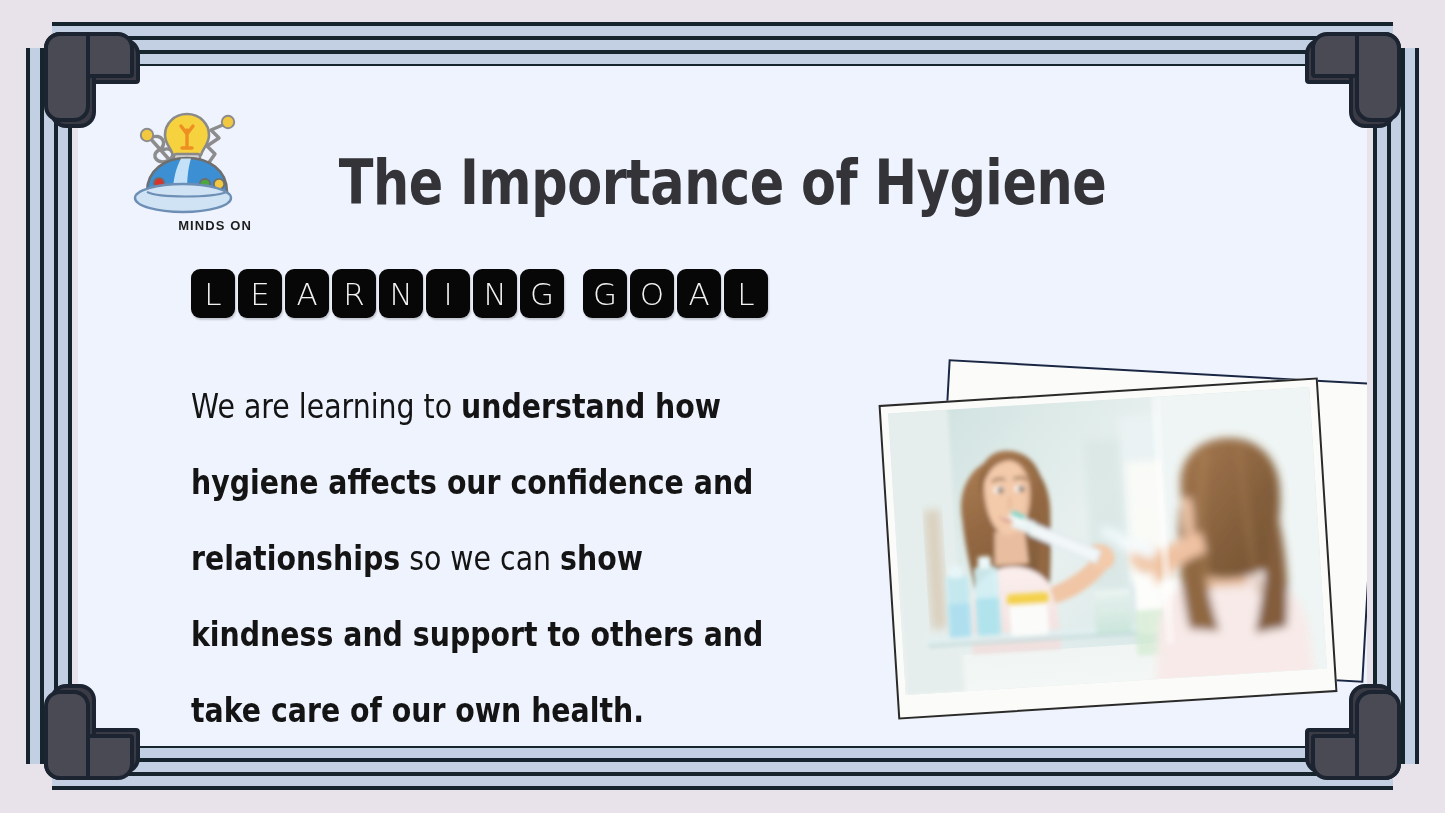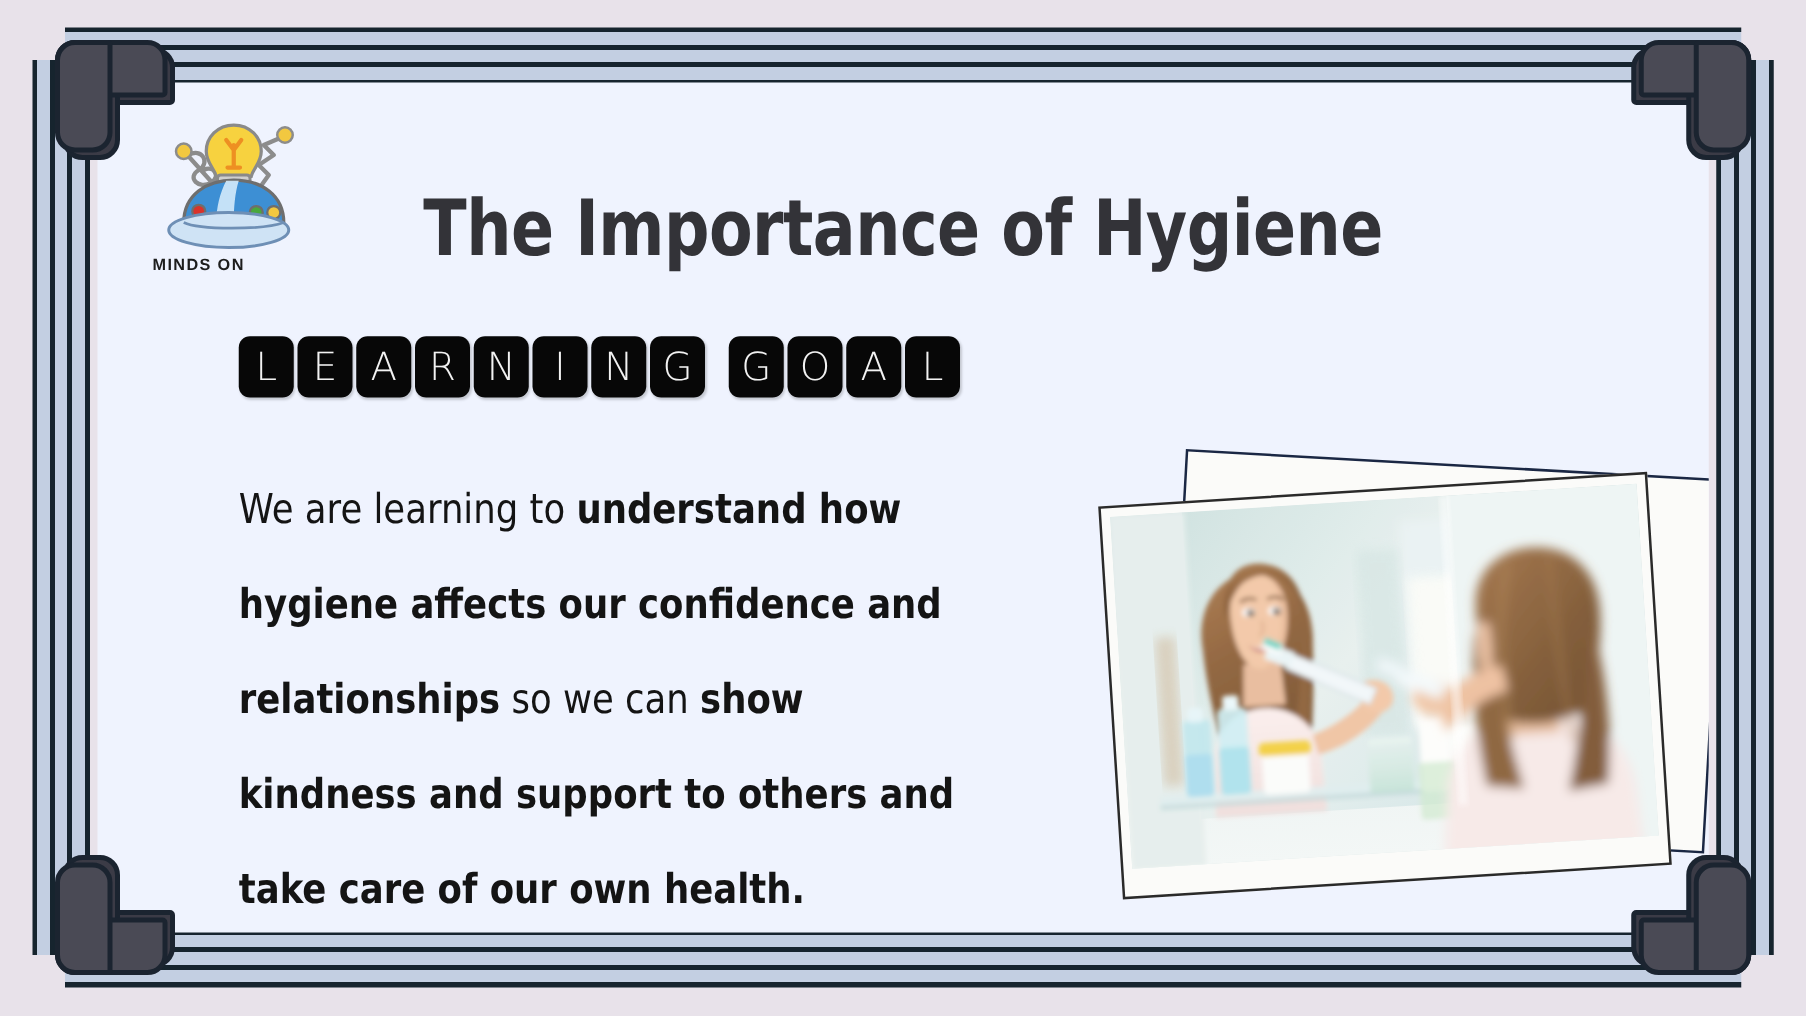--- a/index.html
+++ b/index.html
@@ -73,23 +73,23 @@
   .br-tr { right: 18px; top: 10px; transform: scaleX(-1); }
   .br-bl { left: 18px;  bottom: 10px; transform: scaleY(-1); }
   .br-br { right: 18px; bottom: 10px; transform: scale(-1,-1); }
 
   .arm-h { left: 0;  top: 0;  width: 90px; height: 46px; border-radius: 16px 16px 4px 16px; }
   .arm-v { left: 0;  top: 0;  width: 46px; height: 90px; border-radius: 16px 4px 16px 16px; }
 
   
   .logo-block {
     position: absolute;
-    left: 44px; top: 28px;
+    left: 44px; top: 42px;
     width: 130px;
-    text-align: left;
+    text-align: right;
   }
   .logo-svg { display: block; margin: 0 auto; }
   .logo-caption {
     margin-top: 2px;
     font-family: "Liberation Sans Narrow", "Liberation Sans", sans-serif;
     font-size: 13px;
     font-weight: bold;
     letter-spacing: 1.1px;
     color: #1d1d1d;
   }

